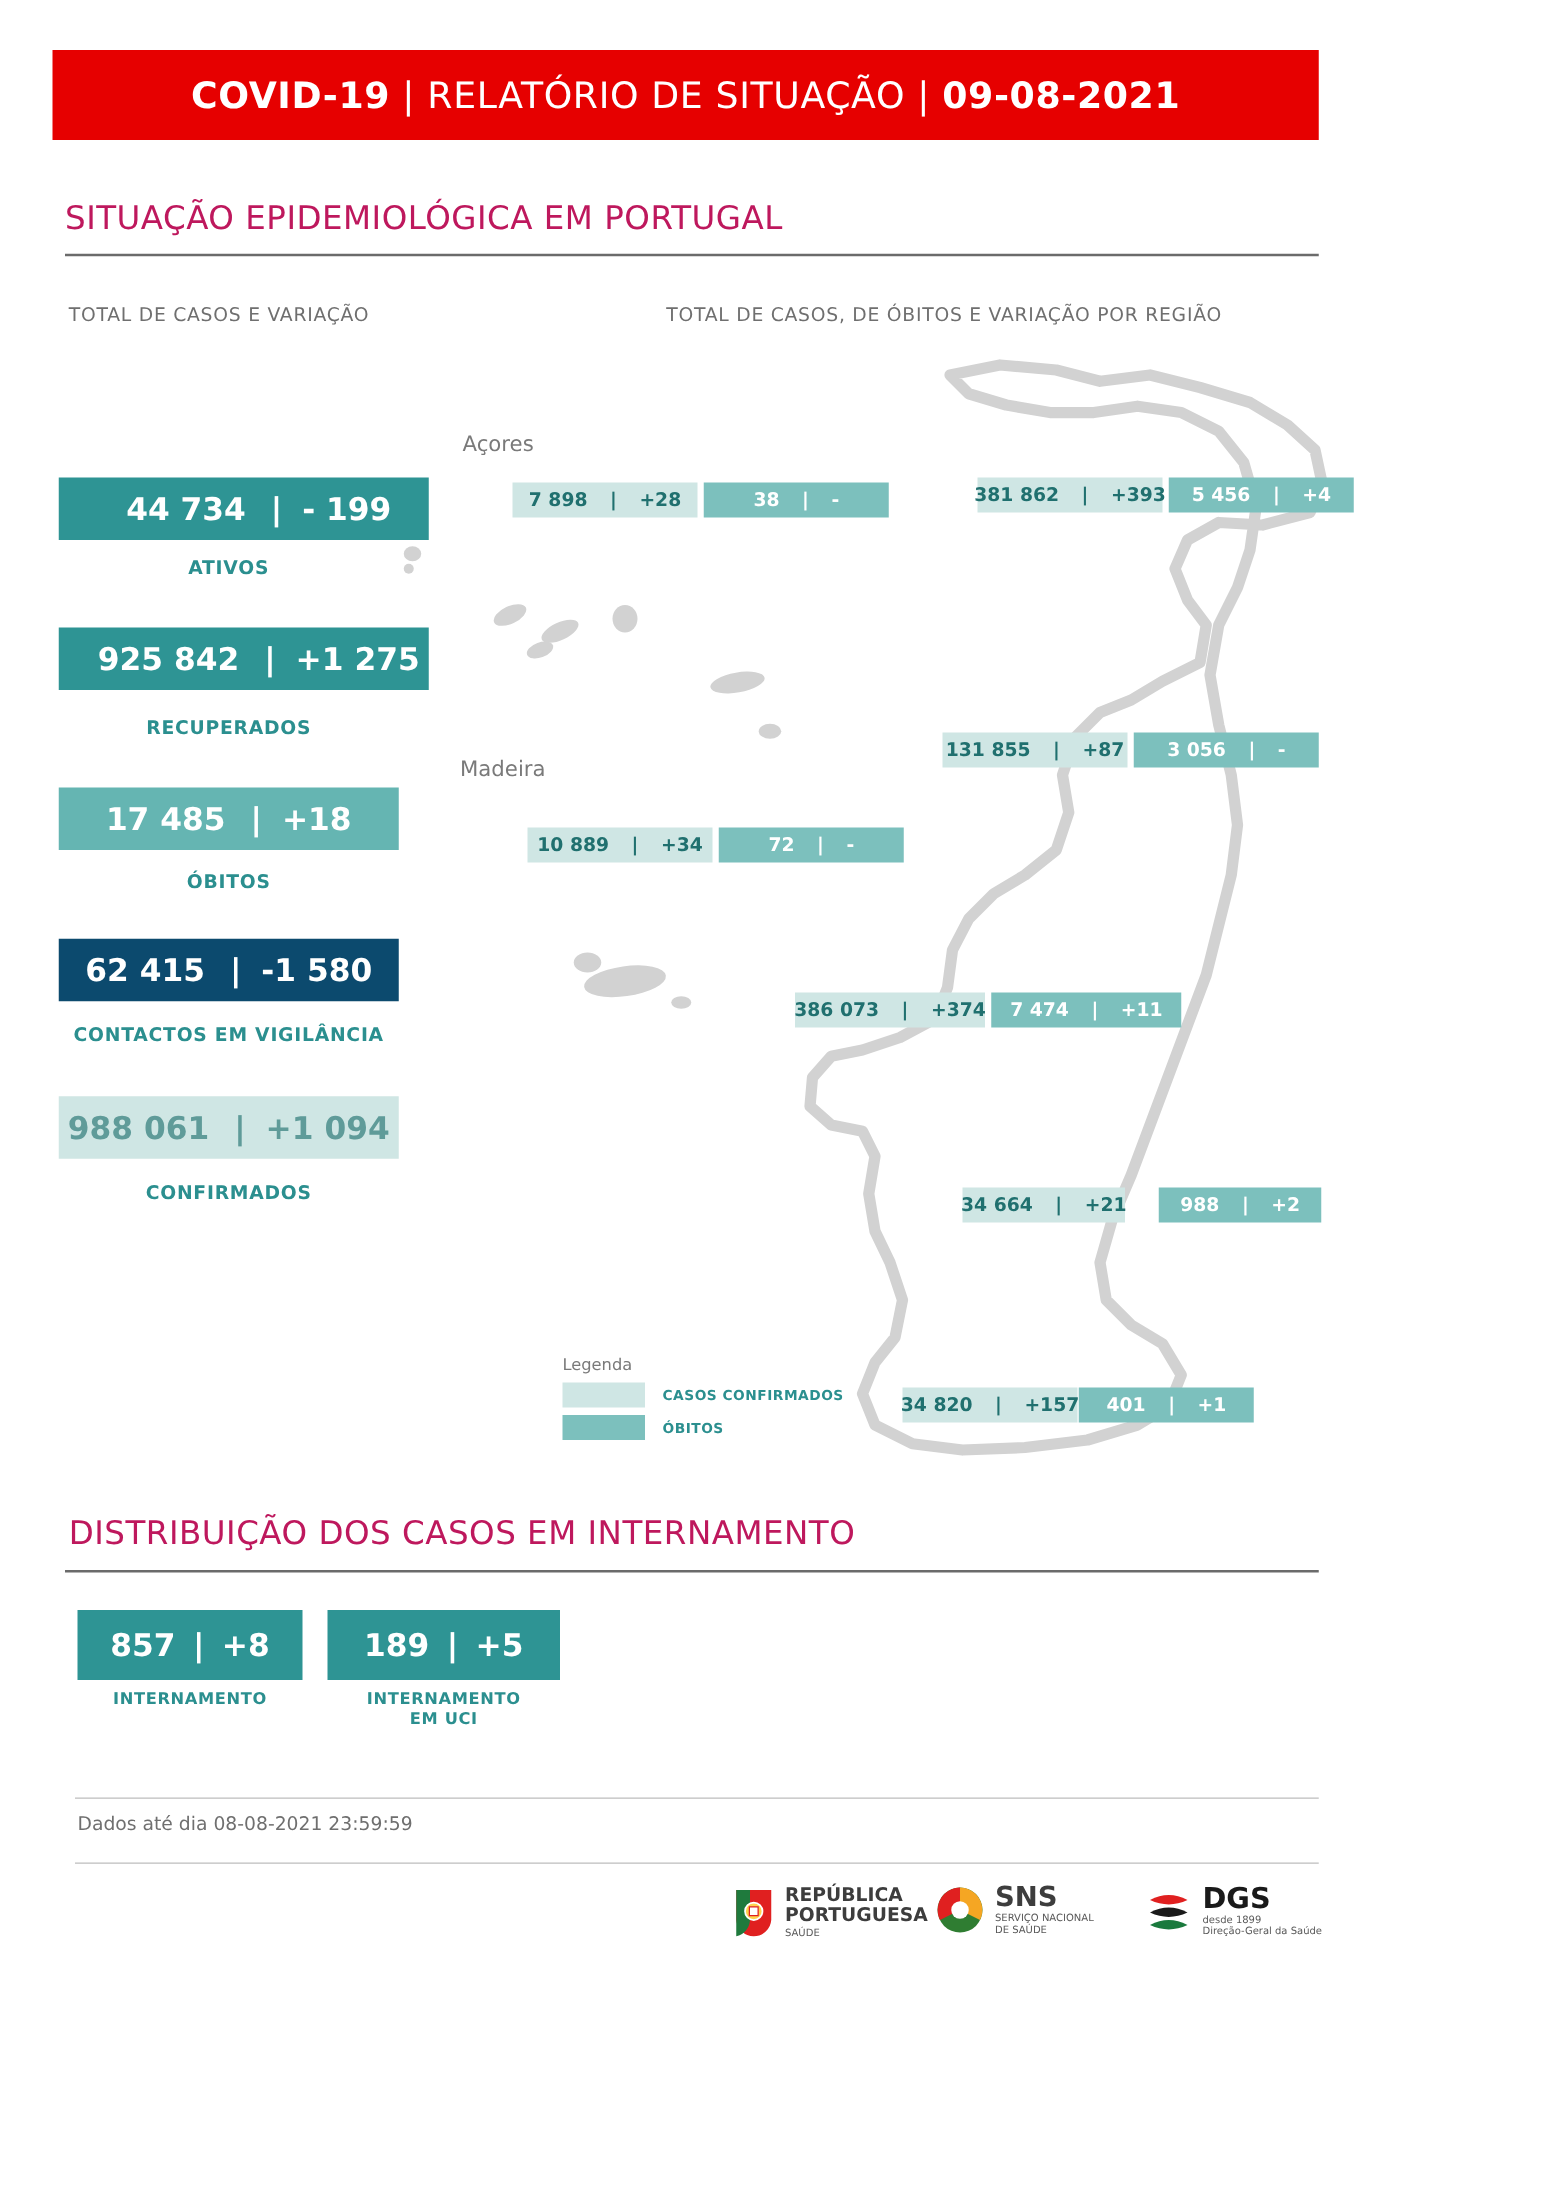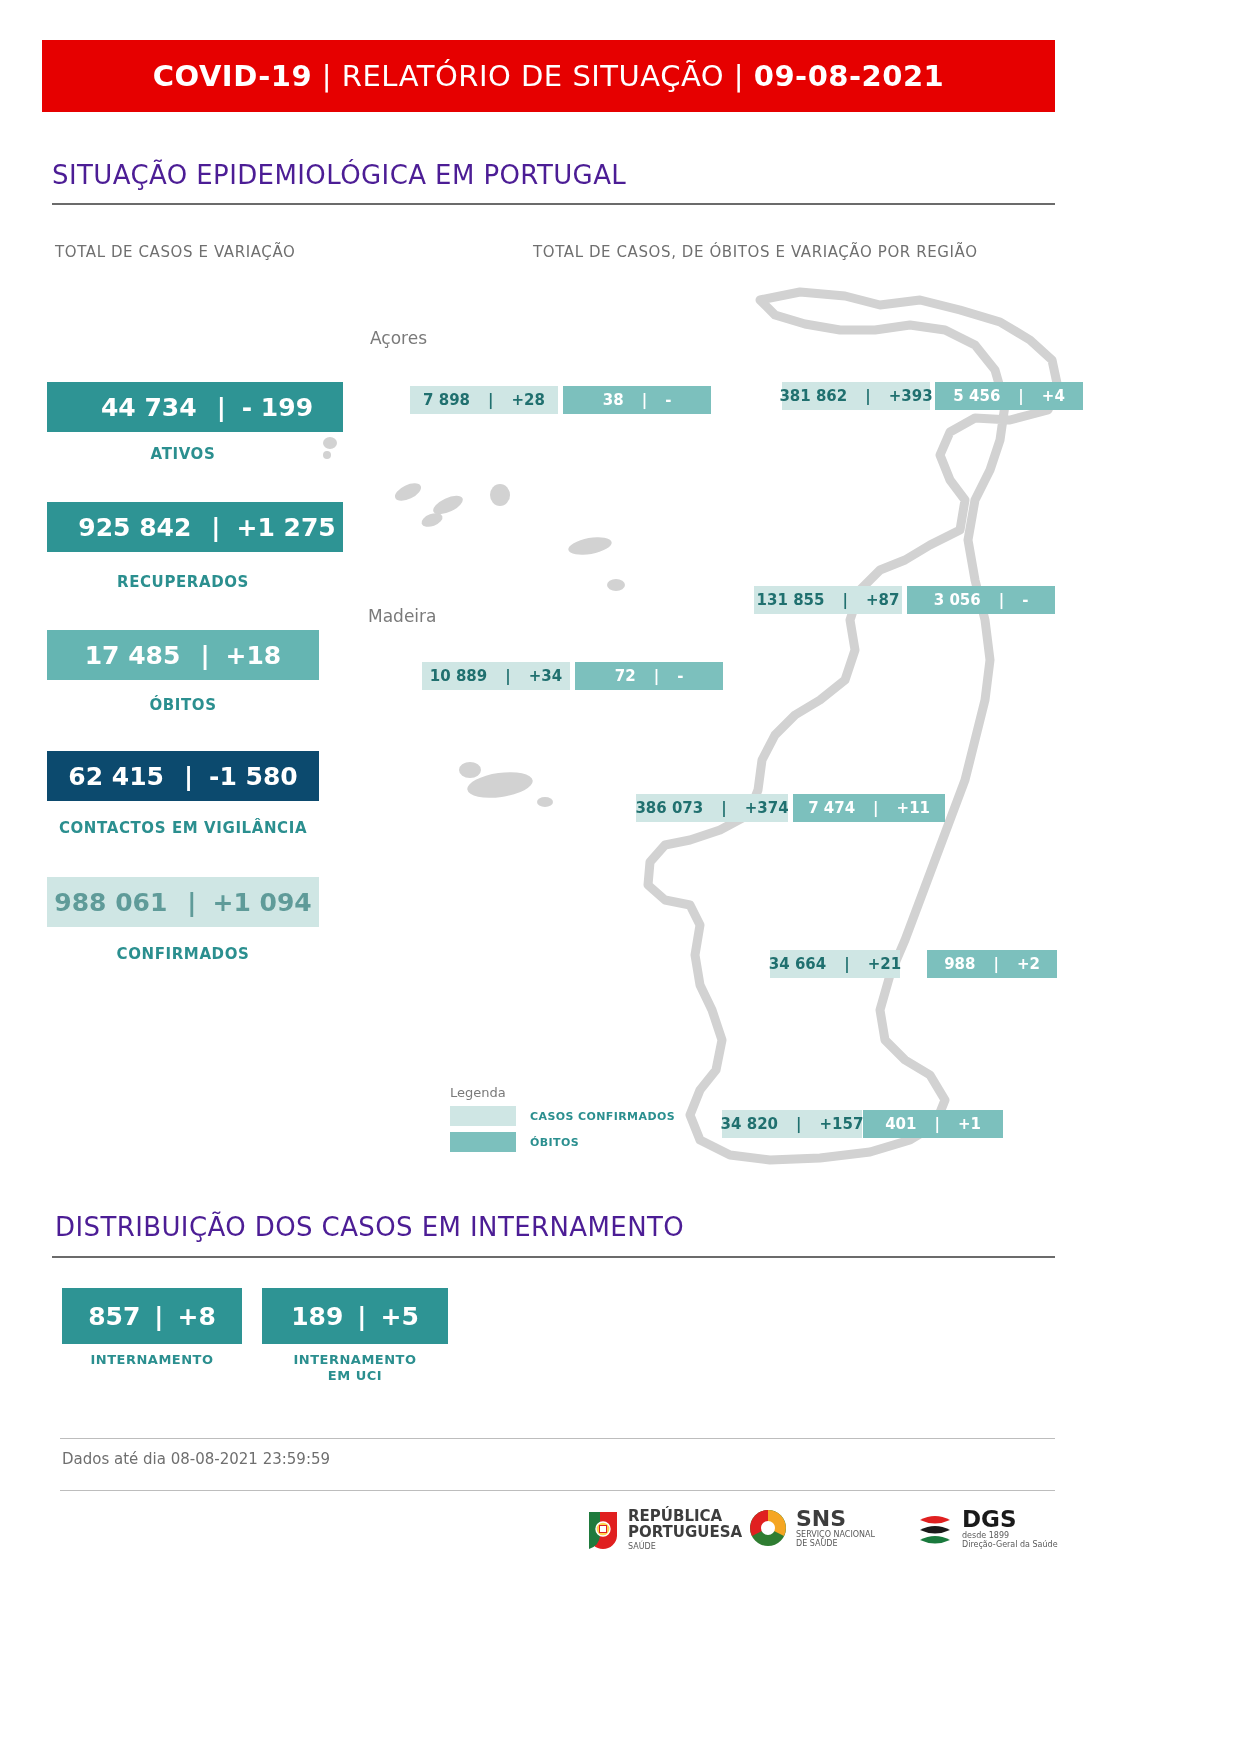--- a/index.html
+++ b/index.html
@@ -34,21 +34,21 @@
     letter-spacing: 0.5px;
     white-space: nowrap;
   }
   .header-title b { font-weight: bold; }
   .header-title span.light { font-weight: normal; }
 
   
   .section-title {
     position: absolute;
     font-size: 26px;
-    color: #4c1d95;
+    color: #be185d;
     letter-spacing: 0.4px;
     font-weight: normal;
   }
   .rule {
     position: absolute;
     height: 2px;
     background: #6b6b6b;
   }
 
   .subhead {
@@ -255,21 +255,21 @@
   <ellipse cx="590" cy="546" rx="22" ry="8" fill="#d2d2d2" transform="rotate(-10 590 546)"></ellipse>
   <ellipse cx="616" cy="585" rx="9" ry="6" fill="#d2d2d2"></ellipse>
   <ellipse cx="330" cy="443" rx="7" ry="6" fill="#d2d2d2"></ellipse>
   <ellipse cx="327" cy="455" rx="4" ry="4" fill="#d2d2d2"></ellipse>
 
   <ellipse cx="500" cy="785" rx="33" ry="12" fill="#d2d2d2" transform="rotate(-8 500 785)"></ellipse>
   <ellipse cx="470" cy="770" rx="11" ry="8" fill="#d2d2d2"></ellipse>
   <ellipse cx="545" cy="802" rx="8" ry="5" fill="#d2d2d2"></ellipse>
 </svg>
 
-<div class="island-label" style="left:370px; top:328px;">Açores</div>
+<div class="island-label" style="left:370px; top:346px;">Açores</div>
 <div class="island-label" style="left:368px; top:606px;">Madeira</div>
 
 <div class="pill-group" style="left:410px; top:372px;">
   <div class="pill cases" style="width:148px;">
     <span class="pad">7 898</span>
     <span class="sep">|</span>
     <span class="pad">+28</span>
   </div>
   <div class="pill deaths" style="width:148px; margin-top:14px;">
     <span class="pad">38</span>

